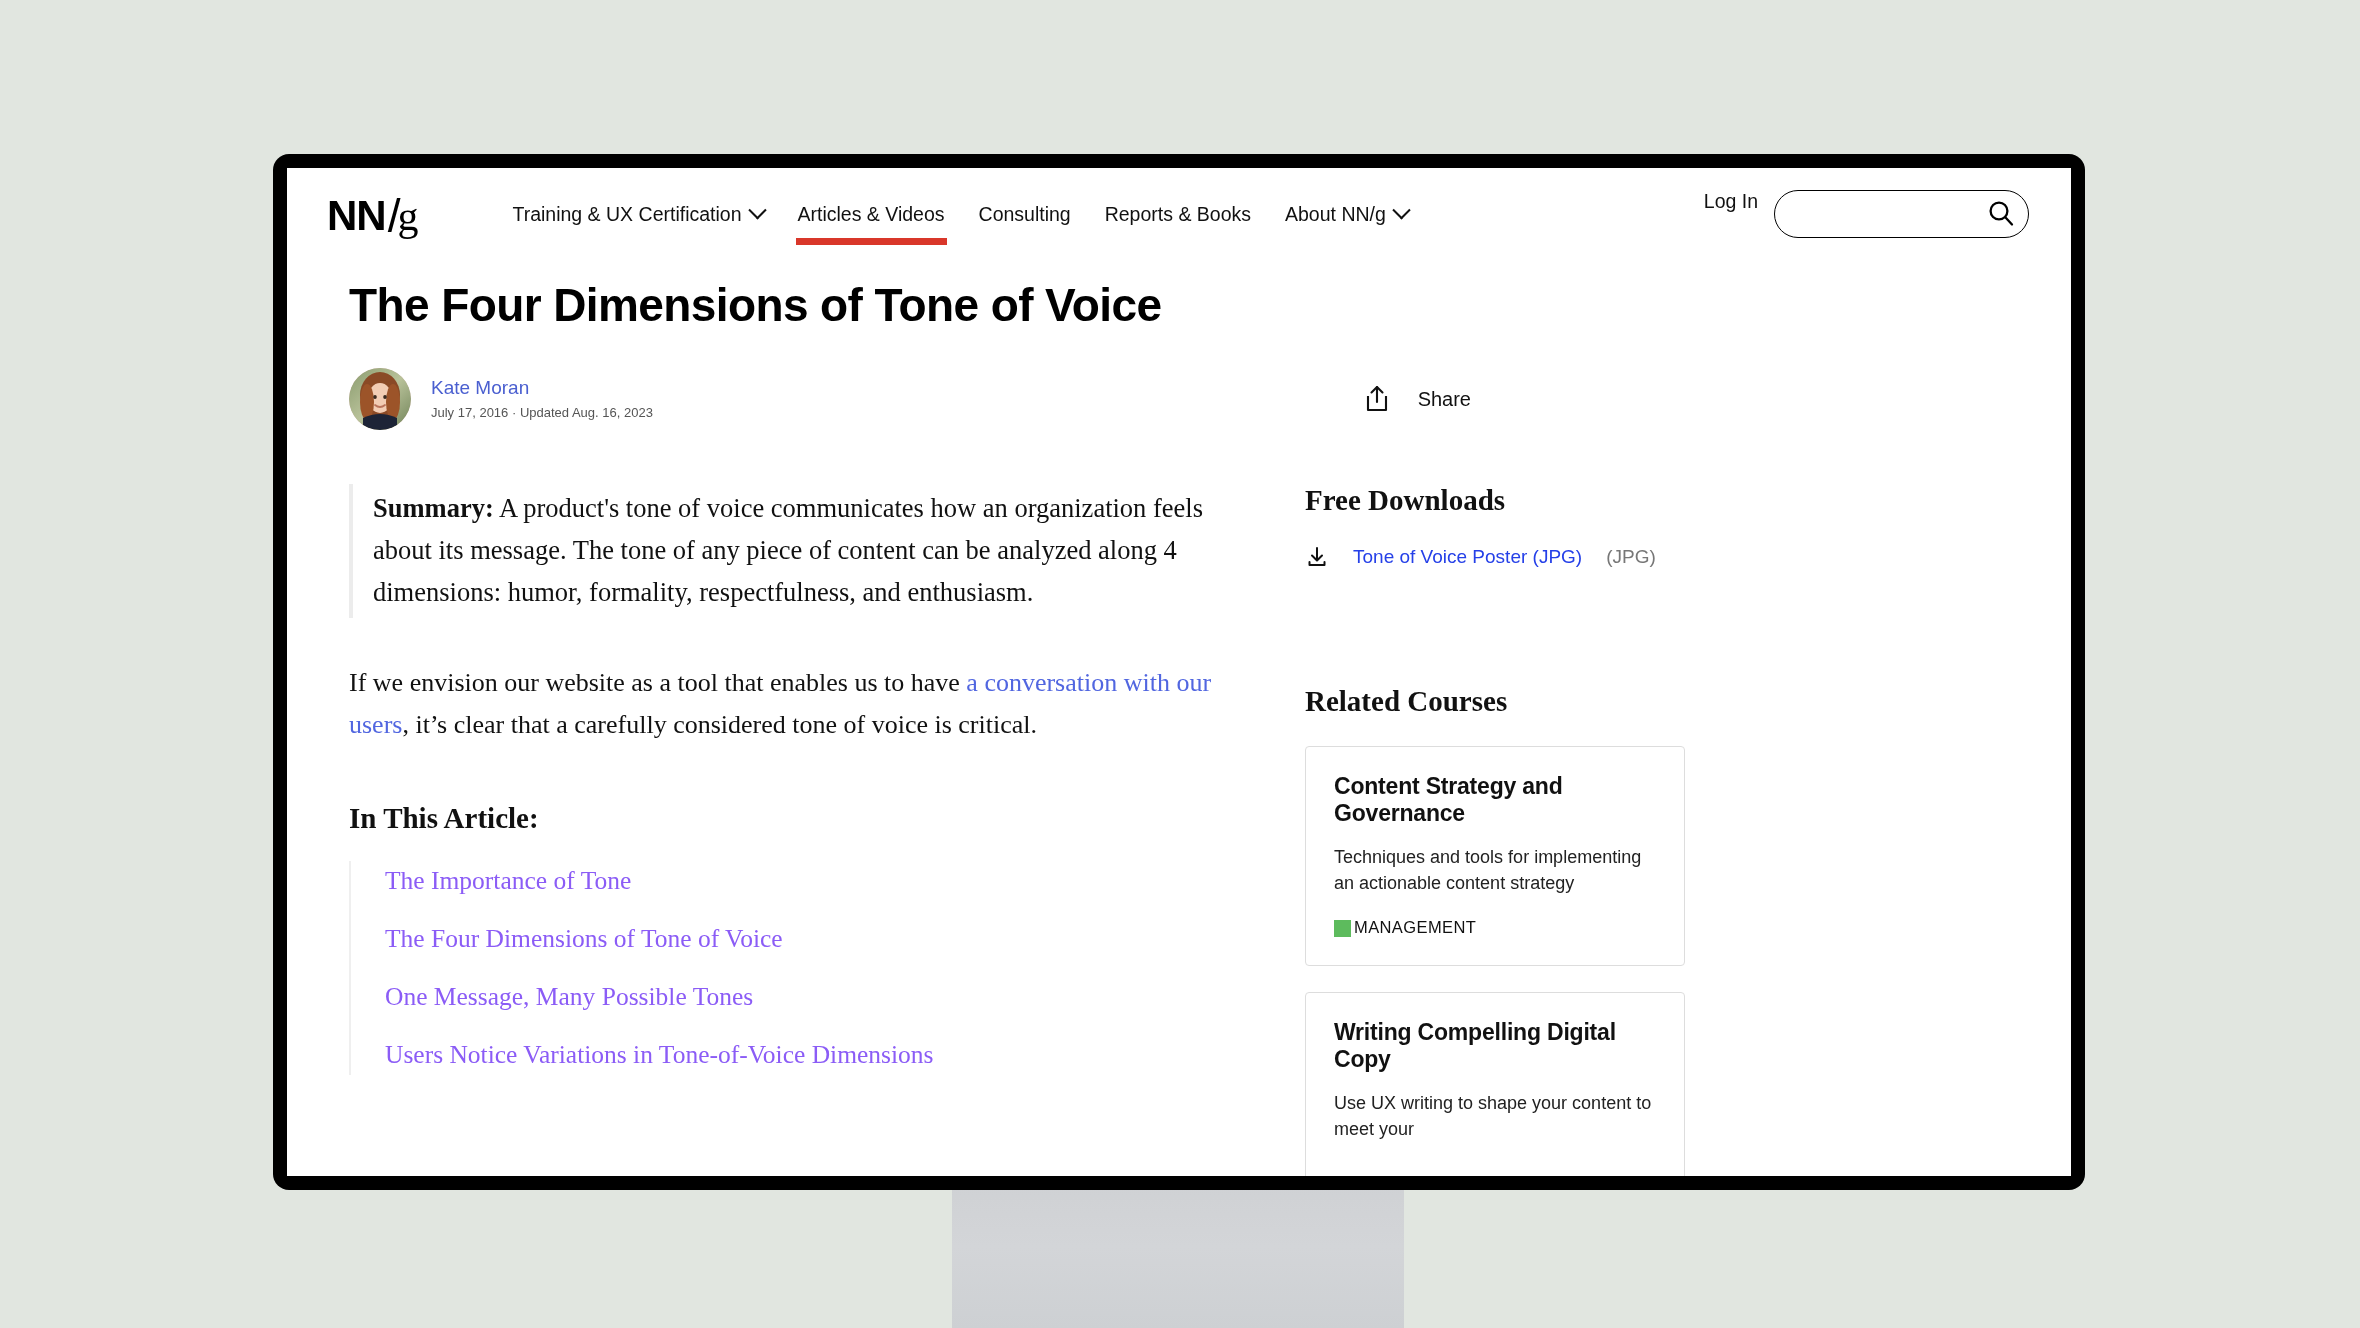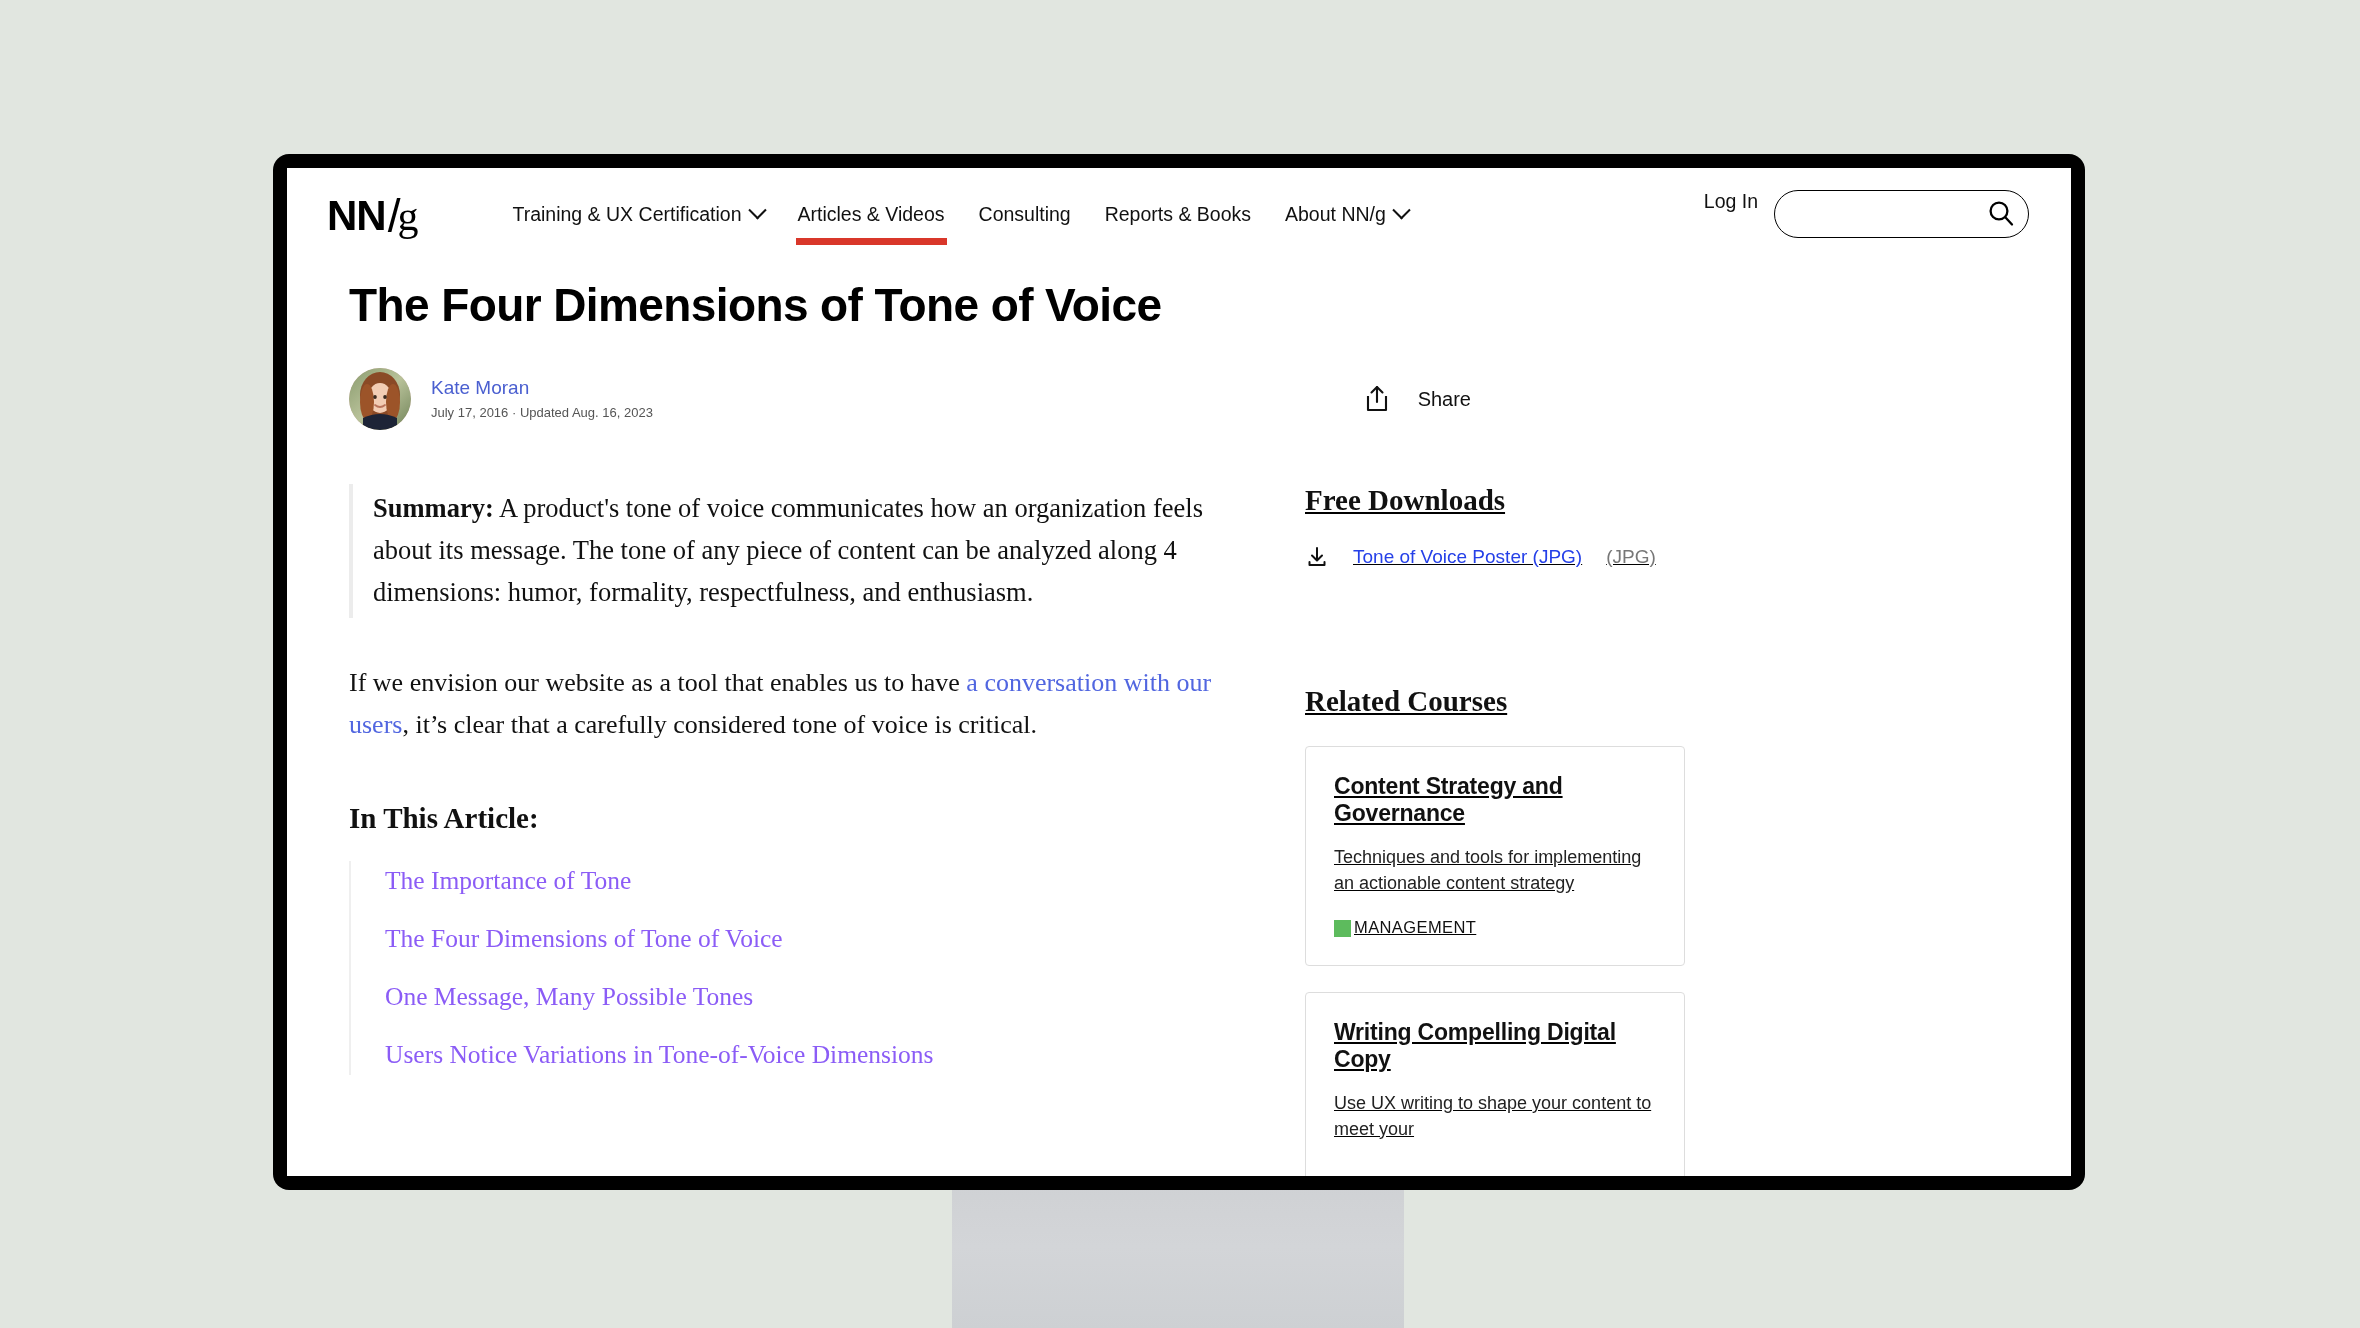--- a/index.html
+++ b/index.html
@@ -209,21 +209,20 @@
     padding-left: 22px;
   }
   #main-col {
     width: 880px;
     flex: 0 0 auto;
   }
   #side-col {
     margin-left: 76px;
     width: 380px;
     flex: 0 0 auto;
-    text-decoration: underline;
   }
 
   #summary {
     border-left: 4px solid #ececec;
     padding: 4px 0 4px 20px;
     font-family: Liberation Serif, serif;
     font-size: 26.5px;
     line-height: 1.58;
     color: #111;
   }

